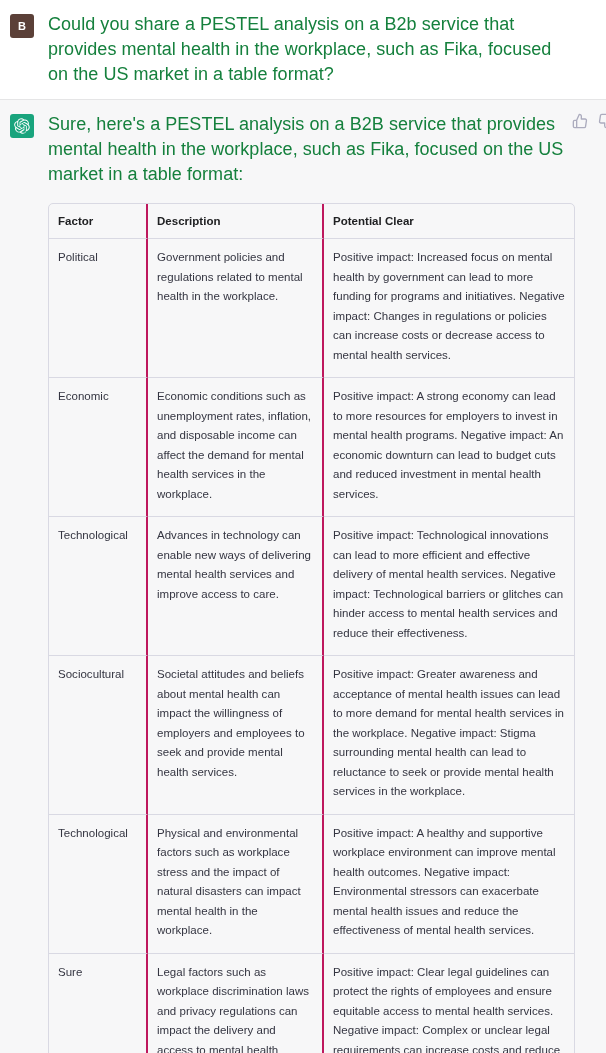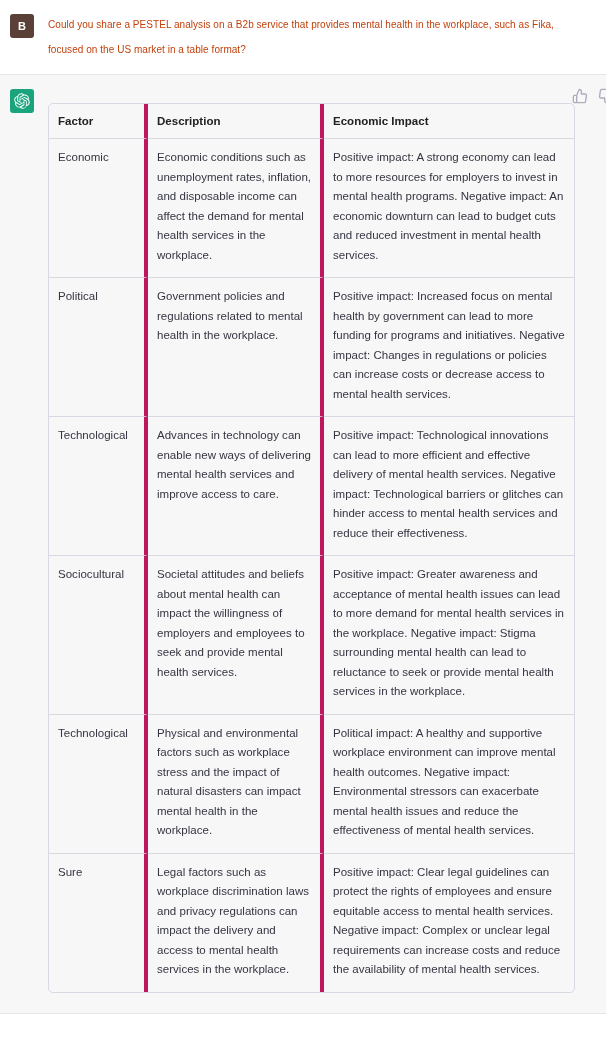--- a/index.html
+++ b/index.html
@@ -57,23 +57,23 @@
   .avatar-assistant svg { display: block; }
 
   .msg-body {
     flex: 1;
     padding-left: 14px;
     padding-right: 36px;
     min-width: 0;
   }
 
   .para {
-    font-size: 10px;
+    font-size: 18px;
     line-height: 25px;
-    color: #c2410c;
+    color: #15803d;
     letter-spacing: 0.05px;
   }
 
   
   .feedback {
     position: absolute;
     top: 13px;
     right: 0px;
     display: flex;
     gap: 10px;
@@ -99,21 +99,21 @@
     border-spacing: 0;
     width: 525px;
     table-layout: fixed;
     background: #f7f7f8;
     border: 1px solid #d9d9e3;
     border-radius: 5px;
     overflow: hidden;
   }
   table.pestel th,
   table.pestel td {
-    border-right: 4px solid #be185d;
+    border-right: 2px solid #be185d;
     border-bottom: 1px solid #d9d9e3;
     padding: 9px 9px 12px 9px;
     vertical-align: top;
     text-align: left;
     font-size: 11.5px;
     line-height: 19.5px;
     color: #343541;
     letter-spacing: 0.02px;
   }
   table.pestel th {
@@ -146,60 +146,61 @@
   </div>
 
   <div class="msg msg-assistant">
     <div class="avatar avatar-assistant">
       <svg width="16" height="16" viewBox="0 0 41 41" fill="#ffffff" aria-hidden="true">
         <path d="M37.532 16.87a9.963 9.963 0 0 0-.856-8.184 10.078 10.078 0 0 0-10.855-4.835A9.965 9.965 0 0 0 18.306.5a10.079 10.079 0 0 0-9.614 6.977 9.967 9.967 0 0 0-6.664 4.834 10.08 10.08 0 0 0 1.24 11.817 9.965 9.965 0 0 0 .856 8.185 10.079 10.079 0 0 0 10.855 4.835 9.965 9.965 0 0 0 7.516 3.35 10.078 10.078 0 0 0 9.617-6.981 9.967 9.967 0 0 0 6.663-4.834 10.079 10.079 0 0 0-1.243-11.813ZM22.498 37.886a7.474 7.474 0 0 1-4.799-1.735c.61.034.119.066.181.102l8.01-4.627a1.3 1.3 0 0 0 .658-1.139V19.137l3.385 1.954a.12.12 0 0 1 .66.092v9.355a7.516 7.516 0 0 1-7.5 7.502ZM6.392 31.006a7.471 7.471 0 0 1-.894-5.023c.59.036.117.075.18.111l8.01 4.627a1.294 1.294 0 0 0 1.316 0l9.779-5.644v3.908a.12.12 0 0 1-.48.103l-8.098 4.675a7.512 7.512 0 0 1-10.247-2.747ZM4.286 13.62a7.468 7.468 0 0 1 3.91-3.281c0 .68.004.12.004.174v9.253a1.294 1.294 0 0 0 .658 1.139l9.78 5.644-3.386 1.955a.12.12 0 0 1-.114.01L6.993 23.86a7.513 7.513 0 0 1-2.707-10.24Zm27.812 6.468-9.78-5.645 3.386-1.954a.12.12 0 0 1 .114-.01l8.1 4.674a7.51 7.51 0 0 1-1.16 13.544v-9.47a1.291 1.291 0 0 0-.66-1.139Zm3.37-5.07c-.059-.037-.119-.072-.18-.11l-8.01-4.628a1.302 1.302 0 0 0-1.317 0l-9.78 5.645v-3.91a.12.12 0 0 1 .05-.102l8.097-4.67a7.51 7.51 0 0 1 11.14 7.774ZM14.2 21.923l-3.387-1.955a.12.12 0 0 1-.065-.093v-9.355a7.51 7.51 0 0 1 12.31-5.765c-.58.032-.16.085-.182.1l-8.01 4.628a1.298 1.298 0 0 0-.659 1.138l-.006 11.302Zm1.84-3.965 4.353-2.516 4.355 2.514v5.03l-4.354 2.512-4.355-2.512-.001-5.028Z"></path>
       </svg>
     </div>
 
     <div class="msg-body">
+      <div class="para">Sure, here's a PESTEL analysis on a B2B service that provides mental health in the workplace, such as Fika, focused on the US market in a table format:</div>
 
       <div class="table-wrap">
         <table class="pestel">
           <colgroup>
               <col class="c1">
               <col class="c2">
               <col class="c3">
             </colgroup>
           <thead>
             <tr>
               <th>Factor</th>
               <th>Description</th>
-              <th>Economic Impact</th>
+              <th>Potential Clear</th>
             </tr>
           </thead>
           <tbody>
+            <tr>
+              <td>Political</td>
+              <td>Government policies and regulations related to mental health in the workplace.</td>
+              <td>Positive impact: Increased focus on mental health by government can lead to more funding for programs and initiatives. Negative impact: Changes in regulations or policies can increase costs or decrease access to mental health services.</td>
+            </tr>
             <tr>
               <td>Economic</td>
               <td>Economic conditions such as unemployment rates, inflation, and disposable income can affect the demand for mental health services in the workplace.</td>
               <td>Positive impact: A strong economy can lead to more resources for employers to invest in mental health programs. Negative impact: An economic downturn can lead to budget cuts and reduced investment in mental health services.</td>
             </tr>
             <tr>
-              <td>Political</td>
-              <td>Government policies and regulations related to mental health in the workplace.</td>
-              <td>Positive impact: Increased focus on mental health by government can lead to more funding for programs and initiatives. Negative impact: Changes in regulations or policies can increase costs or decrease access to mental health services.</td>
-            </tr>
-            <tr>
               <td>Technological</td>
               <td>Advances in technology can enable new ways of delivering mental health services and improve access to care.</td>
               <td>Positive impact: Technological innovations can lead to more efficient and effective delivery of mental health services. Negative impact: Technological barriers or glitches can hinder access to mental health services and reduce their effectiveness.</td>
             </tr>
             <tr>
               <td>Sociocultural</td>
               <td>Societal attitudes and beliefs about mental health can impact the willingness of employers and employees to seek and provide mental health services.</td>
               <td>Positive impact: Greater awareness and acceptance of mental health issues can lead to more demand for mental health services in the workplace. Negative impact: Stigma surrounding mental health can lead to reluctance to seek or provide mental health services in the workplace.</td>
             </tr>
             <tr>
               <td>Technological</td>
               <td>Physical and environmental factors such as workplace stress and the impact of natural disasters can impact mental health in the workplace.</td>
-              <td>Political impact: A healthy and supportive workplace environment can improve mental health outcomes. Negative impact: Environmental stressors can exacerbate mental health issues and reduce the effectiveness of mental health services.</td>
+              <td>Positive impact: A healthy and supportive workplace environment can improve mental health outcomes. Negative impact: Environmental stressors can exacerbate mental health issues and reduce the effectiveness of mental health services.</td>
             </tr>
             <tr>
               <td>Sure</td>
               <td>Legal factors such as workplace discrimination laws and privacy regulations can impact the delivery and access to mental health services in the workplace.</td>
               <td>Positive impact: Clear legal guidelines can protect the rights of employees and ensure equitable access to mental health services. Negative impact: Complex or unclear legal requirements can increase costs and reduce the availability of mental health services.</td>
             </tr>
           </tbody>
         </table>
       </div>
     </div>

